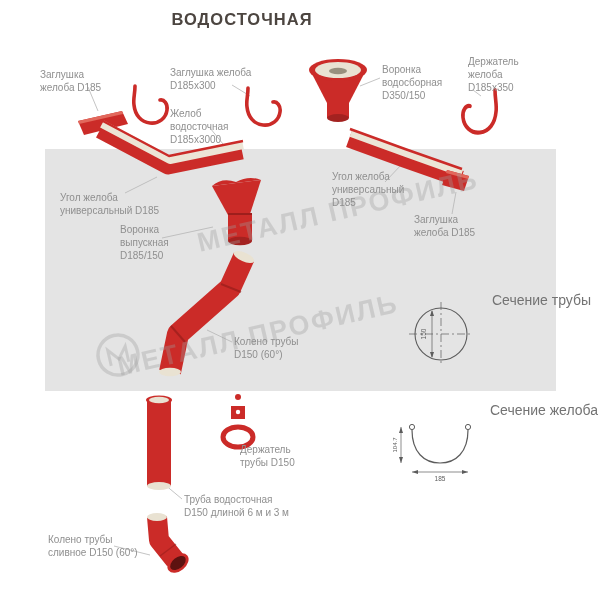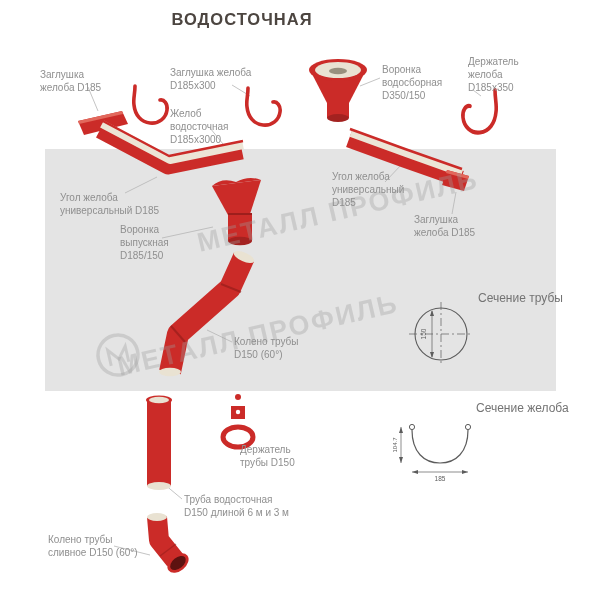--- a/index.html
+++ b/index.html
@@ -3,21 +3,21 @@
 <meta charset="utf-8">
 <style>
   * { margin:0; padding:0; box-sizing:border-box; }
   html,body { width:600px; height:600px; }
   body { background:#ffffff; font-family:"Liberation Sans", sans-serif; }
   .stage { position:relative; width:600px; height:600px; background:#ffffff; overflow:hidden; }
   .stage svg { position:absolute; left:0; top:0; }
   .title { position:absolute; left:0; top:10px; width:484px; text-align:center;
            font-weight:bold; font-size:16.5px; line-height:1.2; letter-spacing:1px; color:#4c4540; }
   .lbl { position:absolute; font-size:10px; line-height:1.3; color:#8f8f8f; white-space:pre-line; }
-  .sec { color:#737373; font-size:12px; }
+  .sec { color:#737373; font-size:14px;margin-left:14px; }
 </style>
 </head>
 <body>
 
 <div class="stage">
 
 <svg width="600" height="600" viewBox="0 0 600 600" font-family="Liberation Sans, sans-serif">
   <defs>
     <path id="hook" d="M2,0 C2,8 0,13 1,19 C2,29 8,36 17,37 C26,38 33,32 34,24 C35,18 31,13 27,14" fill="none" stroke="#cb2b28" stroke-width="3.6" stroke-linecap="round"></path>
   </defs>

